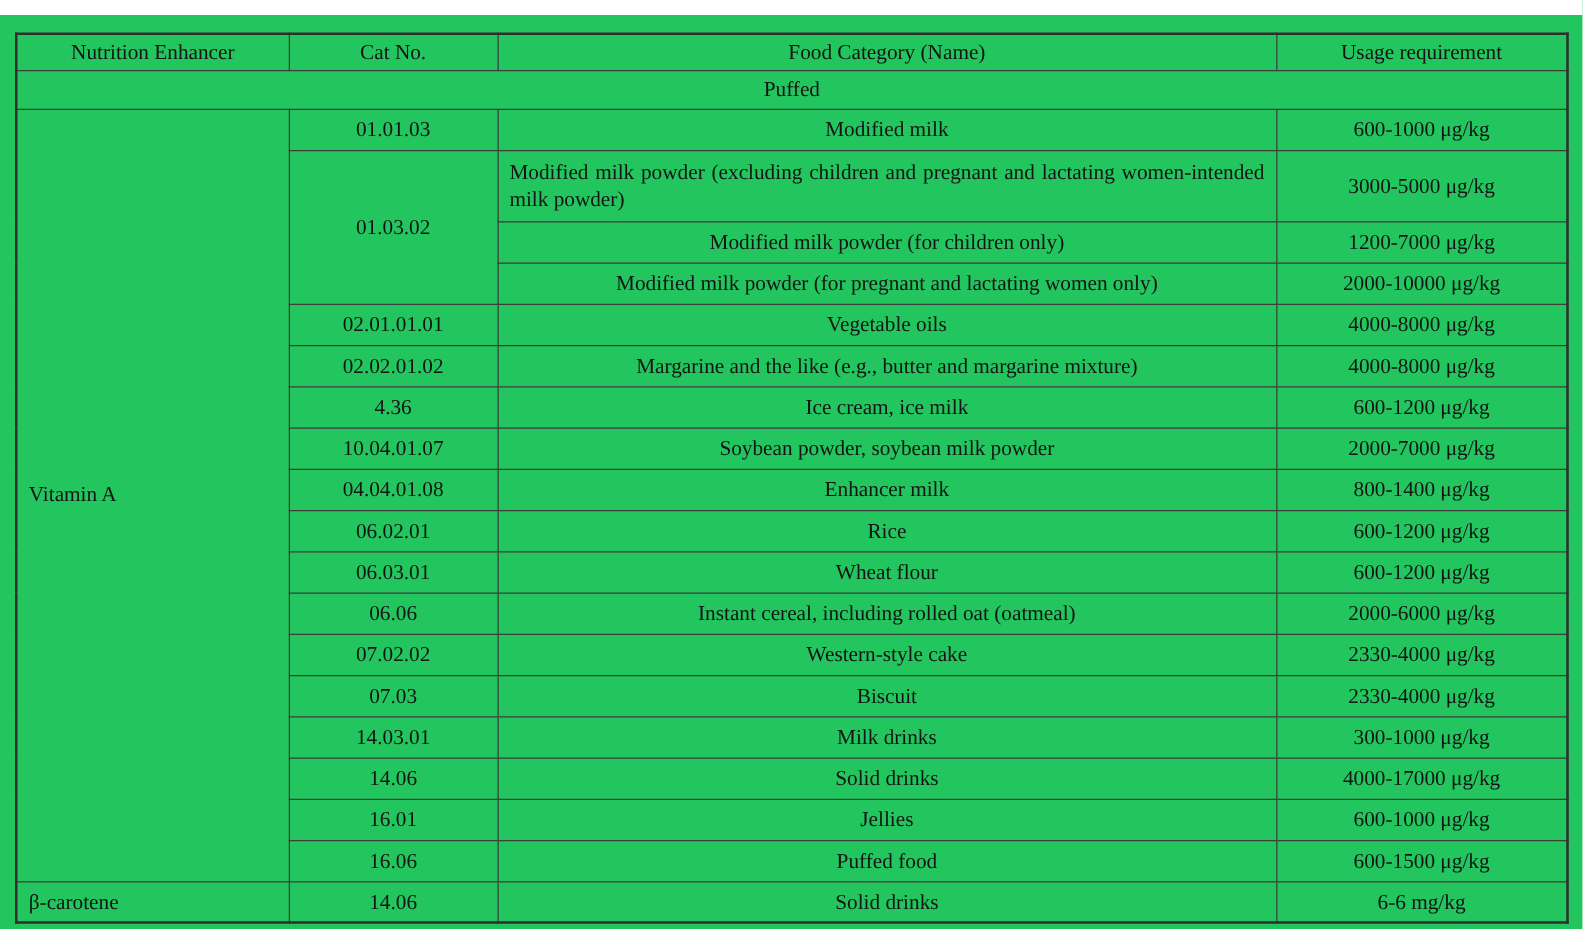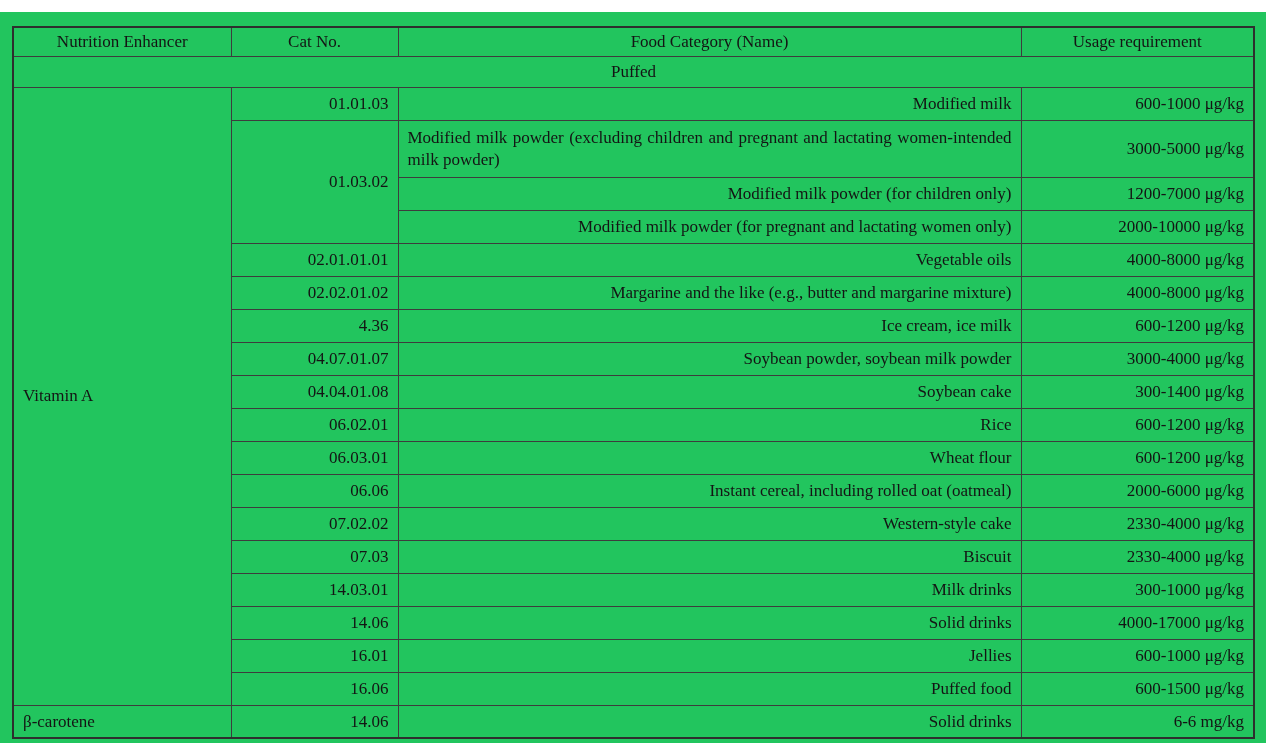--- a/index.html
+++ b/index.html
@@ -31,21 +31,21 @@
     overflow: hidden;
   }
   table.nutrition {
     border: 2px solid #2e2e2e;
   }
   tr.hdr    { height: 29px; }
   tr.band   { height: 31px; }
   tr.r      { height: 33px; }
   tr.tall   { height: 57px; }
   .c  { text-align: center; }
-  .l  { text-align: right; font-family: Liberation Serif, serif; }
+  .l  { text-align: center; font-family: Liberation Serif, serif; }
   .justify { text-align: justify; }
   td.enhancer { text-align: left; }
 </style>
 </head>
 <body>
 
 <div class="page">
   <table class="nutrition">
     <colgroup>
       <col style="width:218px">
@@ -96,28 +96,28 @@
         <td class="l">02.02.01.02</td>
         <td class="l">Margarine and the like (e.g., butter and margarine mixture)</td>
         <td class="l">4000-8000 μg/kg</td>
       </tr>
       <tr class="r">
         <td class="l">4.36</td>
         <td class="l">Ice cream, ice milk</td>
         <td class="l">600-1200 μg/kg</td>
       </tr>
       <tr class="r">
-        <td class="l">04.07.01.07</td>
+        <td class="l">10.04.01.07</td>
         <td class="l">Soybean powder, soybean milk powder</td>
-        <td class="l">3000-4000 μg/kg</td>
+        <td class="l">2000-7000 μg/kg</td>
       </tr>
       <tr class="r">
         <td class="l">04.04.01.08</td>
-        <td class="l">Soybean cake</td>
-        <td class="l">300-1400 μg/kg</td>
+        <td class="l">Enhancer milk</td>
+        <td class="l">800-1400 μg/kg</td>
       </tr>
       <tr class="r">
         <td class="l">06.02.01</td>
         <td class="l">Rice</td>
         <td class="l">600-1200 μg/kg</td>
       </tr>
       <tr class="r">
         <td class="l">06.03.01</td>
         <td class="l">Wheat flour</td>
         <td class="l">600-1200 μg/kg</td>

